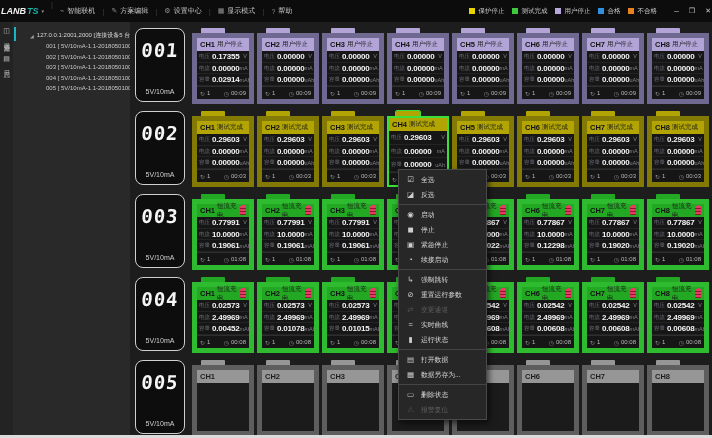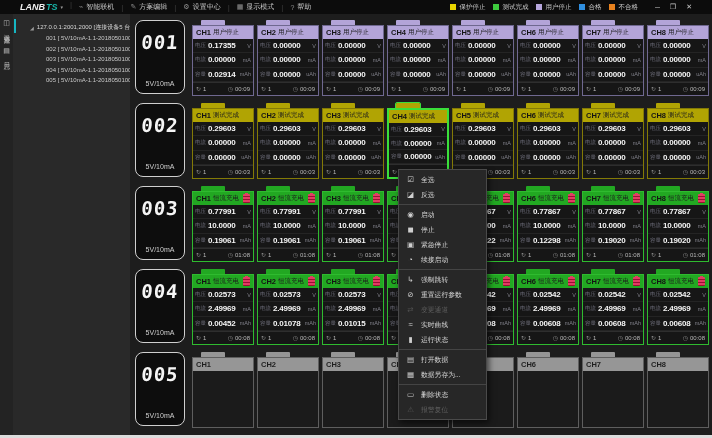--- a/index.html
+++ b/index.html
@@ -1,21 +1,21 @@
 <!DOCTYPE html>
 <html><head>
 <meta charset="utf-8">
 <style>
   html,body{margin:0;padding:0;}
   body{width:712px;height:438px;overflow:hidden;background:#1d1d1d;
        font-family:"Liberation Sans","DejaVu Sans",sans-serif;-webkit-font-smoothing:antialiased;}
   .app{position:relative;width:712px;height:438px;background:#1d1d1d;}
 
   
-  .menubar{height:14px;background:#0c0c0c;display:flex;padding:0 20px;gap:7px;}
+  .menubar{height:22px;background:#0c0c0c;display:flex;padding:0 1px;gap:7px;}
   .logo{display:flex;align-items:center;gap:1px;font-style:italic;font-weight:bold;font-size:9px;}
   .logo .lp{color:#f2f2f2;} .logo .ls{color:#18b2a6;}
   .logo .caret{font-size:5px;color:#9a9a9a;font-style:normal;margin-left:2px;}
   .mb-sep{color:#3c3c3c;font-size:8px;}
   .mb-item{display:flex;align-items:center;gap:3px;color:#c9c9c9;font-size:7px;cursor:default;}
   .mb-item .mi{font-size:7px;color:#8f8f8f;}
   .legend{margin-left:auto;display:flex;align-items:center;gap:8px;}
   .lg-item{display:flex;align-items:center;gap:3px;color:#c6c6c6;font-size:6.5px;}
   .lg-swatch{width:6px;height:6px;display:inline-block;}
   .winctl{display:flex;align-items:center;gap:10px;margin-left:10px;color:#c8c8c8;font-size:7px;}
@@ -39,21 +39,21 @@
   .device-row{display:flex;margin-bottom:7px;}
   .display-card{width:50px;height:74px;background:#0d0d0d;border:1px solid #cfcfcf;border-radius:8px;
                 box-sizing:border-box;margin-right:7px;position:relative;flex:none;}
   .seg{margin-top:11px;text-align:center;font-family:"DejaVu Sans Mono",monospace;font-weight:bold;
        font-size:19px;line-height:20px;color:#f5f5f5;letter-spacing:1px;transform:skewX(-5deg);}
   .model{position:absolute;bottom:6px;width:100%;text-align:center;font-size:7px;color:#cfcfcf;}
 
   .channels{display:flex;gap:3px;}
   .card{width:62px;flex:none;position:relative;}
   .notch{width:24px;height:5px;margin-left:9px;border-radius:1px 1px 0 0;}
-  .frame{height:71px;box-sizing:border-box;border:1px solid #bef264;background:#161616;display:flex;flex-direction:column;}
+  .frame{height:71px;box-sizing:border-box;border:5px solid #bef264;background:#161616;display:flex;flex-direction:column;}
   .chead{height:13px;display:flex;align-items:center;padding:0 3px;gap:2px;flex:none;}
   .chn{font-size:7.5px;font-weight:bold;color:#141414;}
   .cstat{font-size:6.5px;color:#1d1d1d;}
   .batt{margin-left:auto;width:7px;height:9px;border-radius:1px;position:relative;
         background:repeating-linear-gradient(180deg,#e23d63 0 2px,#991034 2px 3px);}
   .batt::before{content:"";position:absolute;top:-1.5px;left:2px;width:3px;height:1.5px;background:#e23d63;}
   .crow{flex:1;display:flex;align-items:center;padding:0 2px;border-bottom:1px solid #242424;}
   .crow .lbl{font-size:5.5px;color:#6d6d7a;flex:none;}
   .crow .val{font-size:8px;font-weight:bold;color:#f4f4f4;margin-left:2px;letter-spacing:-0.2px;}
   .crow .unit{font-size:5.5px;color:#80808a;margin-left:auto;}

